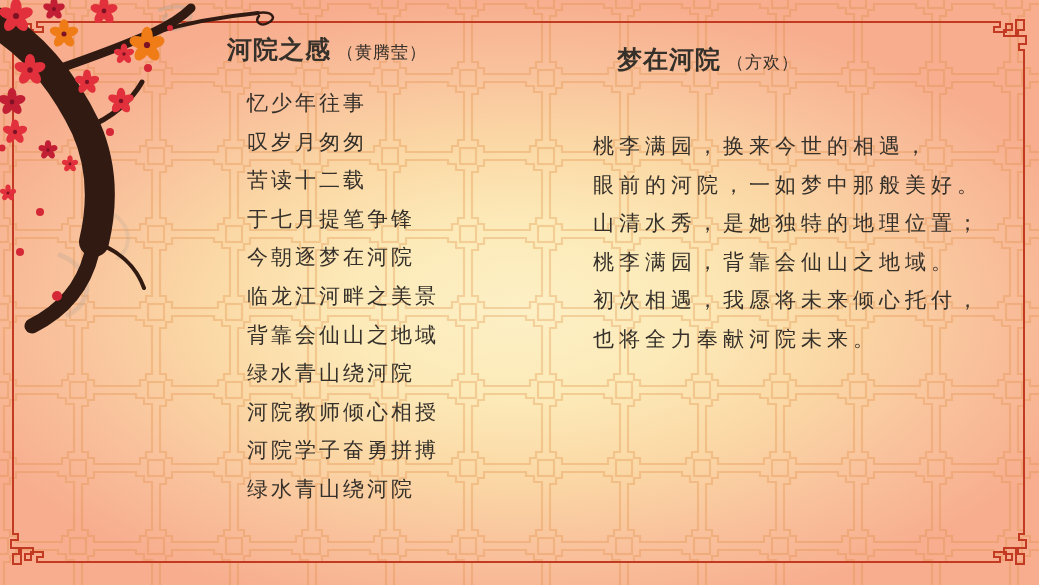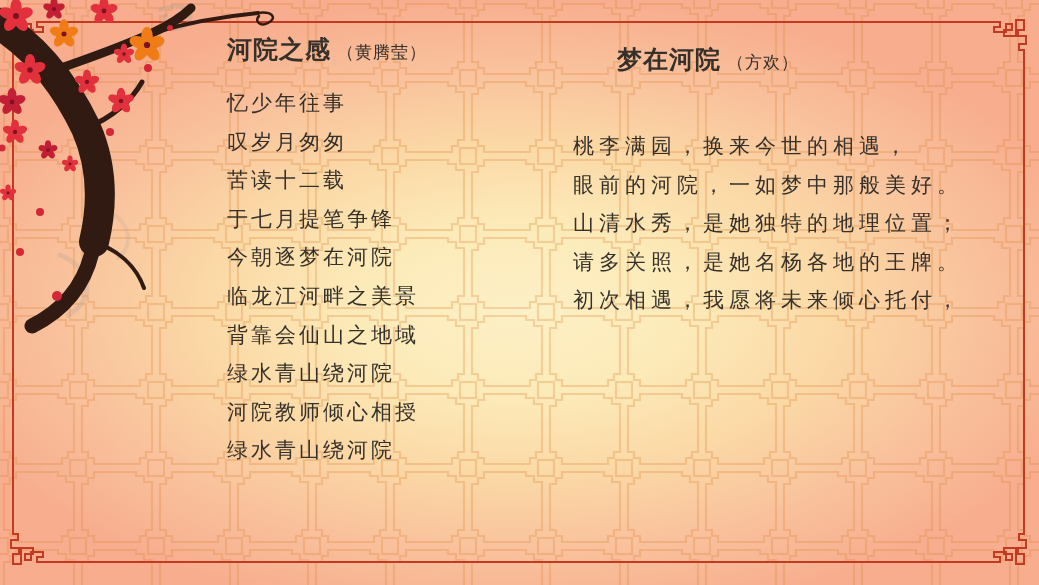--- a/index.html
+++ b/index.html
@@ -7,21 +7,21 @@
     width:1039px;height:585px;overflow:hidden;position:relative;
     font-family:"Liberation Serif", serif;
     background:
       radial-gradient(ellipse 58% 54% at 50% 53%,
         #fdf0c6 0%, #fceab8 28%, #fbd9a6 52%, #f9c29c 76%, #f7ad8e 100%);
   }
   .layer{position:absolute;left:0;top:0;width:1039px;height:585px;pointer-events:none;}
   .txt{position:absolute;color:#35302a;white-space:nowrap;}
   .title{font-weight:bold;font-size:25px;letter-spacing:1px;}
   .author{font-weight:normal;font-size:17px;letter-spacing:1px;margin-left:6px;}
-  .poem{font-size:21px;line-height:38.6px;}
+  .poem{font-size:21px;line-height:38.6px;margin-left:20px;}
   .poem-left{left:227px;top:84px;letter-spacing:3px;}
   .poem-right{left:573px;top:127px;letter-spacing:5px;}
   .left-title{left:227px;top:33px;}
   .right-title{left:617px;top:43px;}
 </style>
 </head>
 <body>
 
 <svg class="layer" width="1039" height="585" viewBox="0 0 1039 585" aria-hidden="true">
   <defs>
@@ -116,25 +116,27 @@
 <div class="txt poem poem-left">
   <div>忆少年往事</div>
   <div>叹岁月匆匆</div>
   <div>苦读十二载</div>
   <div>于七月提笔争锋</div>
   <div>今朝逐梦在河院</div>
   <div>临龙江河畔之美景</div>
   <div>背靠会仙山之地域</div>
   <div>绿水青山绕河院</div>
   <div>河院教师倾心相授</div>
+  <div>河院学子奋勇拼搏</div>
   <div>绿水青山绕河院</div>
 </div>
 
 <div class="txt title right-title">
   <span>梦在河院</span><span class="author">（方欢）</span>
 </div>
 <div class="txt poem poem-right">
   <div>桃李满园，换来今世的相遇，</div>
   <div>眼前的河院，一如梦中那般美好。</div>
   <div>山清水秀，是她独特的地理位置；</div>
-  <div>请多关照，是她名杨各地的王牌。</div>
+  <div>桃李满园，背靠会仙山之地域。</div>
   <div>初次相遇，我愿将未来倾心托付，</div>
+  <div>也将全力奉献河院未来。</div>
 </div>
 
 </body></html>

